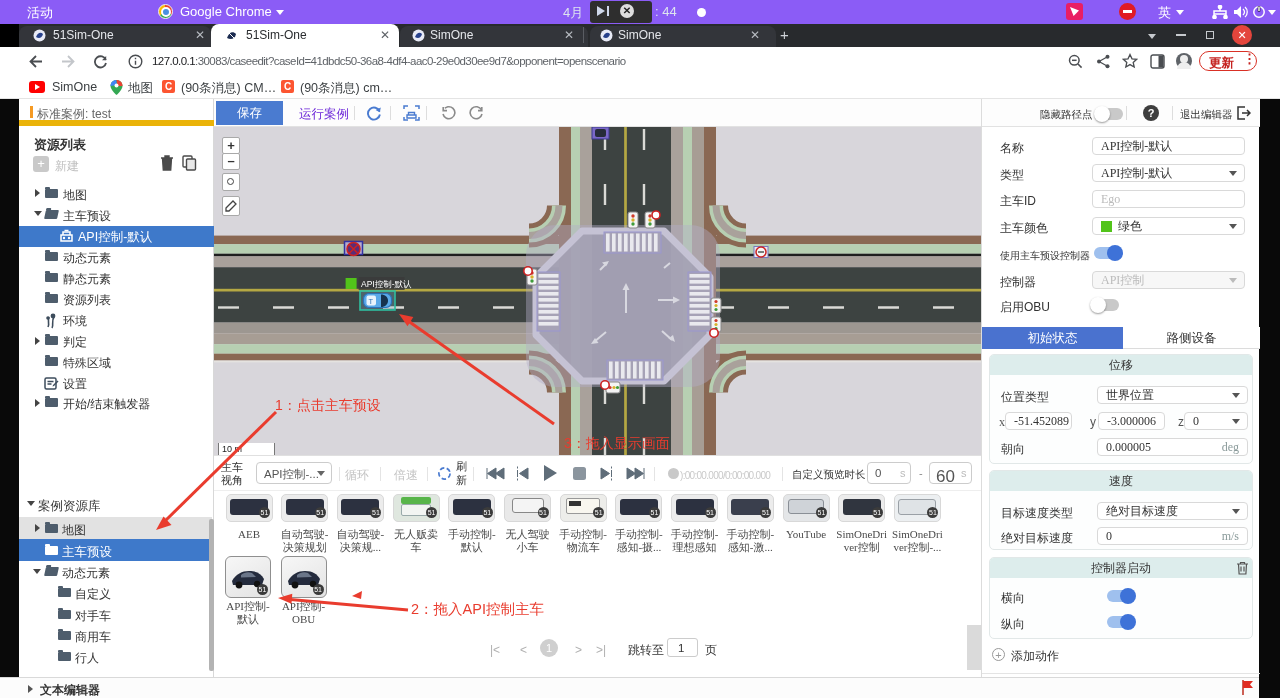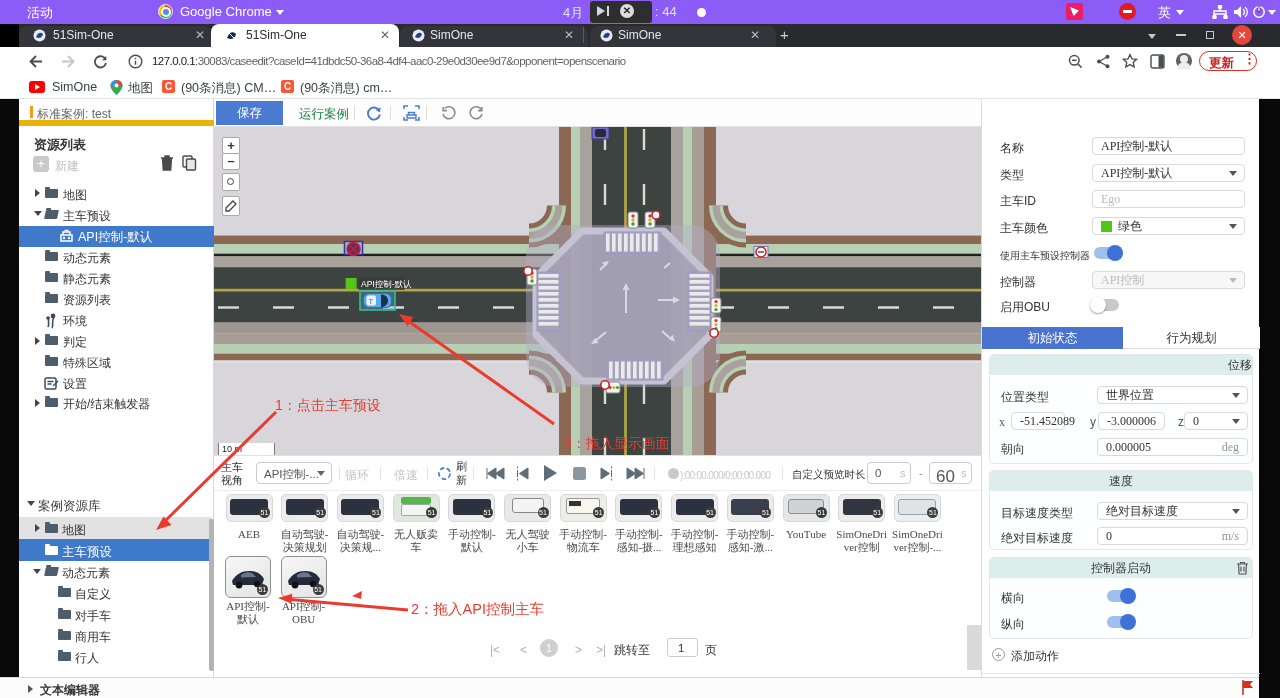--- a/index.html
+++ b/index.html
@@ -252,21 +252,21 @@
   <span class="a" style="left:40px;top:4px;font-size:12px;color:#333;font-weight:bold">文本编辑器</span>
   <svg class="a" style="left:1240px;top:1px" width="16" height="17" viewBox="0 0 16 17">
           <path d="M3 16V1" stroke="#c0392b" stroke-width="1.6"></path>
           <path d="M3 2h10l-3 3.5L13 9H3z" fill="#e02b20"></path>
         </svg>
  </div>
  <div id="center" class="a" style="left:214px;top:0;width:767px;height:578px;background:#fff">
 
   <div class="a" style="left:0;top:0;width:767px;height:28px;background:#fdfdfd;border-bottom:1px solid #e2e2e2">
    <div class="a" style="left:2px;top:2px;width:67px;height:24px;background:#4a7bd0;color:#fff;font-size:12.5px;text-align:center;line-height:24px">保存</div>
-   <span class="a" style="left:85px;top:7px;font-size:12.5px;color:#15803d">运行案例</span>
+   <span class="a" style="left:85px;top:7px;font-size:12.5px;color:#6d28d9">运行案例</span>
    <span class="a" style="left:140px;top:7px;width:1px;height:14px;background:#ddd"></span>
    <svg class="a" style="left:152px;top:6px" width="16" height="16" viewBox="0 0 16 16">
             <path d="M13.6 6.5A6 6 0 1 0 13.9 9.5" stroke="#4a7bd0" stroke-width="1.9" fill="none"></path>
             <path d="M14.8 2.6l-1 4.6-4.2-2.2z" fill="#4a7bd0"></path>
           </svg>
    <span class="a" style="left:176px;top:7px;width:1px;height:14px;background:#ddd"></span>
    <svg class="a" style="left:189px;top:6px" width="17" height="16" viewBox="0 0 17 16">
             <path d="M1 4V1h4M12 1h4v3M16 12v3h-4M5 15H1v-3" stroke="#4a7bd0" stroke-width="1.5" fill="none"></path>
             <path d="M4 10h9v3H4z M5.5 10V7.5h6V10" fill="none" stroke="#4a7bd0" stroke-width="1.4"></path>
           </svg>
@@ -610,52 +610,63 @@
    </div>
           <span class="badge" style="left:98.6px;top:92px">51</span>
    <div class="tlabel" style="left:3px;top:108px">API控制-<br>默认</div>
    <div class="tlabel" style="left:58.6px;top:108px">API控制-<br>OBU</div>
 
    <span class="a" style="left:276px;top:151px;font-size:12px;color:#b0b0b0">|&lt;</span>
    <span class="a" style="left:306px;top:151px;font-size:12px;color:#b0b0b0">&lt;</span>
    <span class="a" style="left:326px;top:147px;width:18px;height:18px;border-radius:50%;background:#cfcfcf;color:#fff;font-size:11px;line-height:18px;text-align:center">1</span>
    <span class="a" style="left:361px;top:151px;font-size:12px;color:#b0b0b0">&gt;</span>
    <span class="a" style="left:382px;top:151px;font-size:12px;color:#b0b0b0">&gt;|</span>
-   <span class="a" style="left:400px;top:150px;font-size:12px;color:#333">跳转至</span>
+   <span class="a" style="left:414px;top:150px;font-size:12px;color:#333">跳转至</span>
    <div class="a" style="left:453px;top:146px;width:31px;height:19px;border:1px solid #ccc;border-radius:3px"></div>
    <span class="a" style="left:464px;top:150px;font-size:11.5px;color:#333">1</span>
    <span class="a" style="left:491px;top:150px;font-size:12px;color:#333">页</span>
    <div class="a" style="left:753px;top:133px;width:14px;height:45px;background:#dadada"></div>
   </div>
  </div>
  <div id="rpanel" class="a" style="left:981px;top:0;width:278px;height:578px;background:#fff;border-left:1px solid #dcdcdc">
+  <div class="a" style="left:0;top:0;width:278px;height:28px;border-bottom:1px solid #e2e2e2;background:#fdfdfd">
+   <span class="a" style="left:58px;top:9px;font-size:10.5px;color:#333">隐藏路径点</span>
+   <span class="a tgl-off" style="left:114px;top:9px"></span>
+   <span class="a" style="left:144px;top:7px;width:1px;height:14px;background:#ddd"></span>
+   <span class="a" style="left:161px;top:6px;width:16px;height:16px;border-radius:50%;background:#3e3e3e;color:#fff;font-size:11px;line-height:16px;text-align:center;font-weight:bold">?</span>
+   <span class="a" style="left:190px;top:7px;width:1px;height:14px;background:#ddd"></span>
+   <span class="a" style="left:198px;top:9px;font-size:10.5px;color:#333">退出编辑器</span>
+   <svg class="a" style="left:254px;top:7px" width="15" height="14" viewBox="0 0 15 14">
+            <path d="M9 1H2v12h7M6 7h8M11 4l3 3-3 3" stroke="#333" stroke-width="1.5" fill="none"></path>
+          </svg>
+  </div>
   <span class="a lbl" style="left:18px;top:41px">名称</span>
   <div class="a sel" style="left:110px;top:38px;width:153px">API控制-默认</div>
   <span class="a lbl" style="left:18px;top:68px">类型</span>
   <div class="a sel" style="left:110px;top:65px;width:153px">API控制-默认<span class="caret"></span></div>
   <span class="a lbl" style="left:18px;top:94px">主车ID</span>
   <div class="a sel" style="left:110px;top:91px;width:153px;color:#bbb">Ego</div>
   <span class="a lbl" style="left:18px;top:121px">主车颜色</span>
   <div class="a sel" style="left:110px;top:118px;width:153px"><span style="display:inline-block;width:11px;height:11px;background:#52c41a;margin:2.5px 6px 0 0;vertical-align:top"></span>绿色<span class="caret"></span></div>
   <span class="a" style="left:18px;top:150px;font-size:10px;color:#333">使用主车预设控制器</span>
   <span class="a tgl-on" style="left:112px;top:148px"></span>
   <span class="a lbl" style="left:18px;top:175px">控制器</span>
   <div class="a sel" style="left:110px;top:172px;width:153px;background:#f7f7f7;color:#bbb">API控制<span class="caret" style="border-top-color:#bbb"></span></div>
   <span class="a lbl" style="left:18px;top:200px">启用OBU</span>
   <span class="a tgl-off" style="left:110px;top:200px"></span>
 
   <div class="a" style="left:0;top:228px;width:141px;height:22px;background:#4a72cf;color:#fff;font-size:12.5px;text-align:center;line-height:22px">初始状态</div>
-  <div class="a" style="left:141px;top:228px;width:137px;height:22px;background:#fff;border-bottom:1px solid #dcdcdc;color:#333;font-size:12.5px;text-align:center;line-height:22px">行为规划</div>
+  <div class="a" style="left:141px;top:228px;width:137px;height:22px;background:#fff;border-bottom:1px solid #dcdcdc;color:#333;font-size:12.5px;text-align:center;line-height:22px">路侧设备</div>
 
   <div class="a" style="left:7px;top:255px;width:264px;height:110px;border:1px solid #e2e8e8;border-radius:5px;background:#fdfefe">
-   <div style="height:20px;background:#ddedec;border-radius:4px 4px 0 0;text-align:right;font-size:12px;color:#333;line-height:20px">位移</div>
+   <div style="height:20px;background:#ddedec;border-radius:4px 4px 0 0;text-align:center;font-size:12px;color:#333;line-height:20px">位移</div>
    <span class="a lbl" style="left:11px;top:34px">位置类型</span>
    <div class="a sel" style="left:107px;top:31px;width:151px">世界位置<span class="caret"></span></div>
    <span class="a" style="left:9px;top:60px;font-size:12px;color:#555;font-family:'Liberation Serif',serif">x</span>
-   <div class="a sel" style="left:21px;top:57px;width:54px">-51.452089</div>
+   <div class="a sel" style="left:15px;top:57px;width:67px">-51.452089</div>
    <span class="a" style="left:100px;top:60px;font-size:12px;color:#555">y</span>
    <div class="a sel" style="left:108px;top:57px;width:67px">-3.000006</div>
    <span class="a" style="left:188px;top:60px;font-size:12px;color:#555">z</span>
    <div class="a sel" style="left:194px;top:57px;width:64px">0<span class="caret"></span></div>
    <span class="a lbl" style="left:11px;top:86px">朝向</span>
    <div class="a sel" style="left:107px;top:83px;width:151px">0.000005<span style="position:absolute;right:8px;color:#8a9a9a">deg</span></div>
   </div>
 
   <div class="a" style="left:7px;top:371px;width:264px;height:80px;border:1px solid #e2e8e8;border-radius:5px;background:#fdfefe">
    <div style="height:20px;background:#ddedec;border-radius:4px 4px 0 0;text-align:center;font-size:12px;color:#333;line-height:20px">速度</div>

